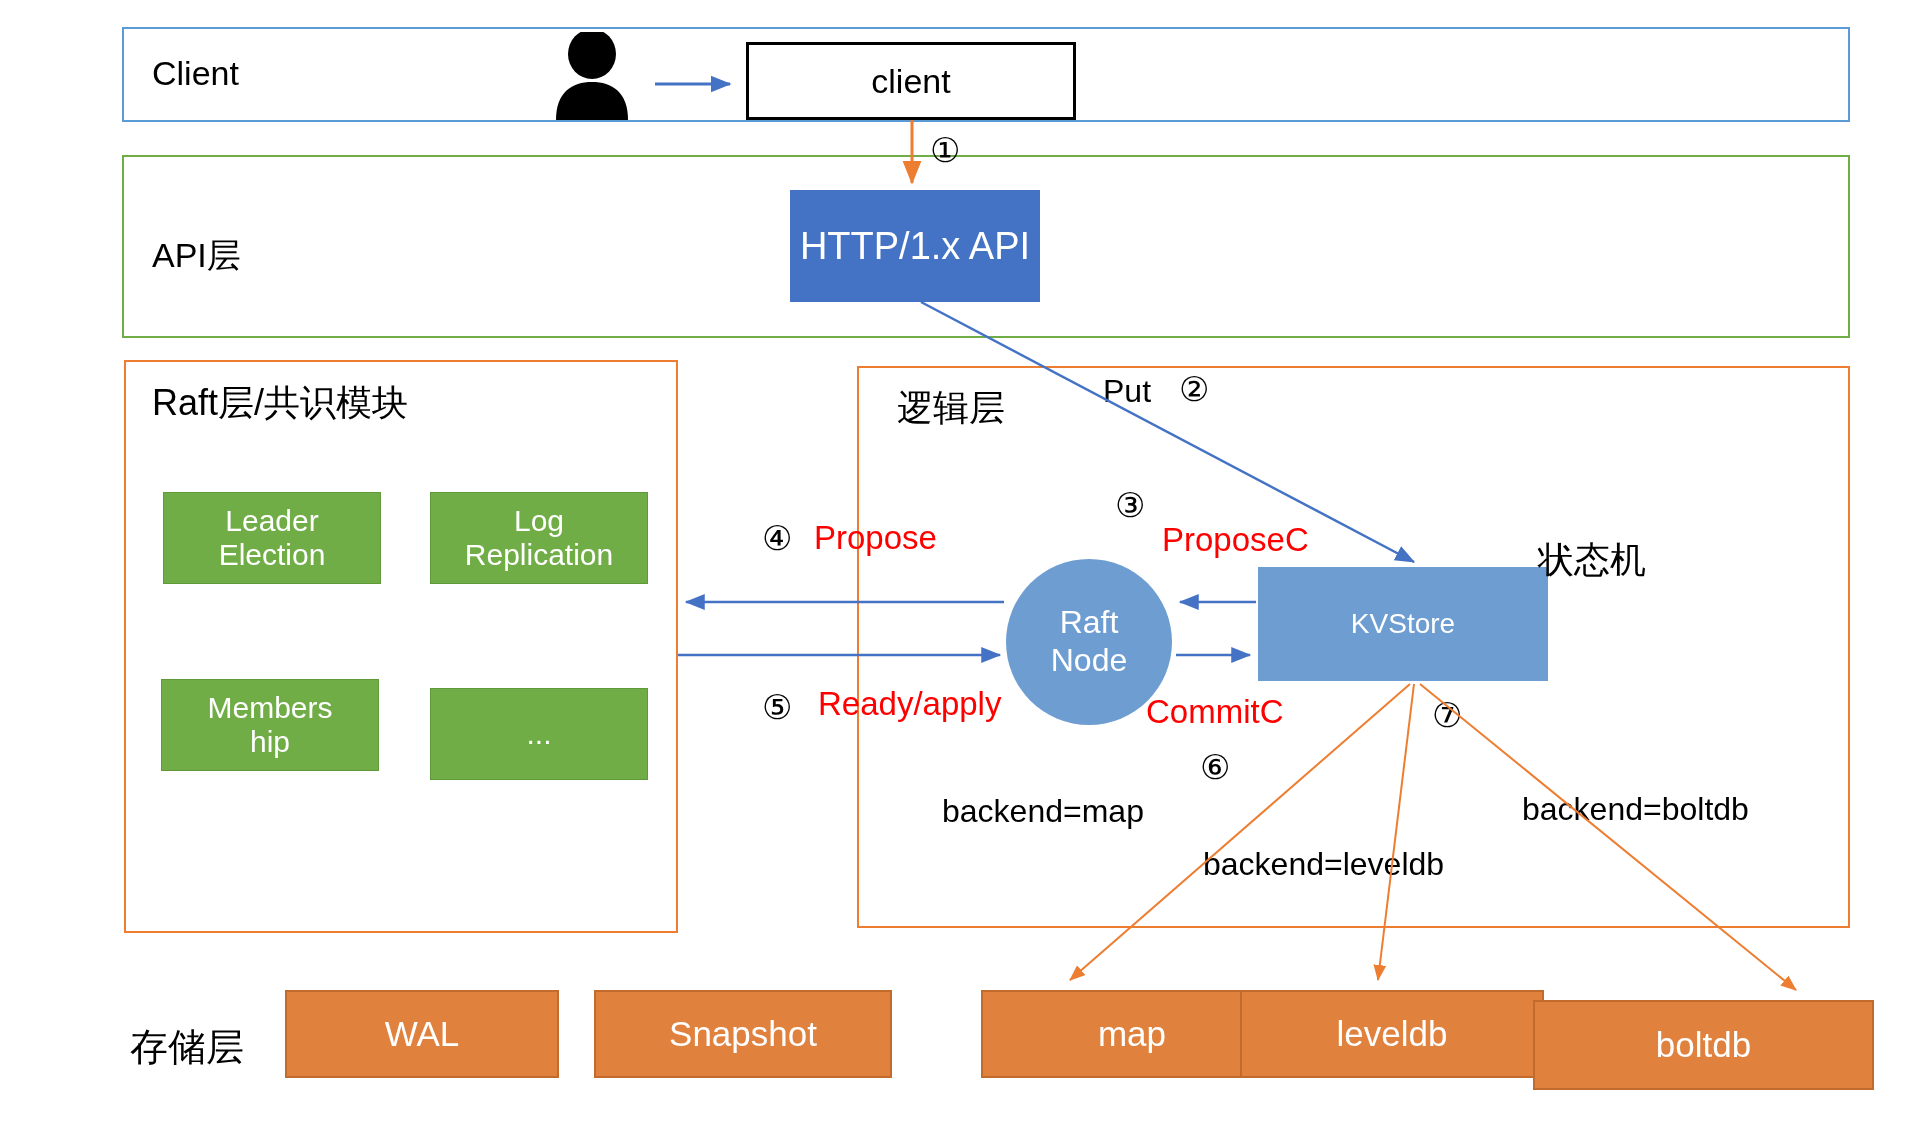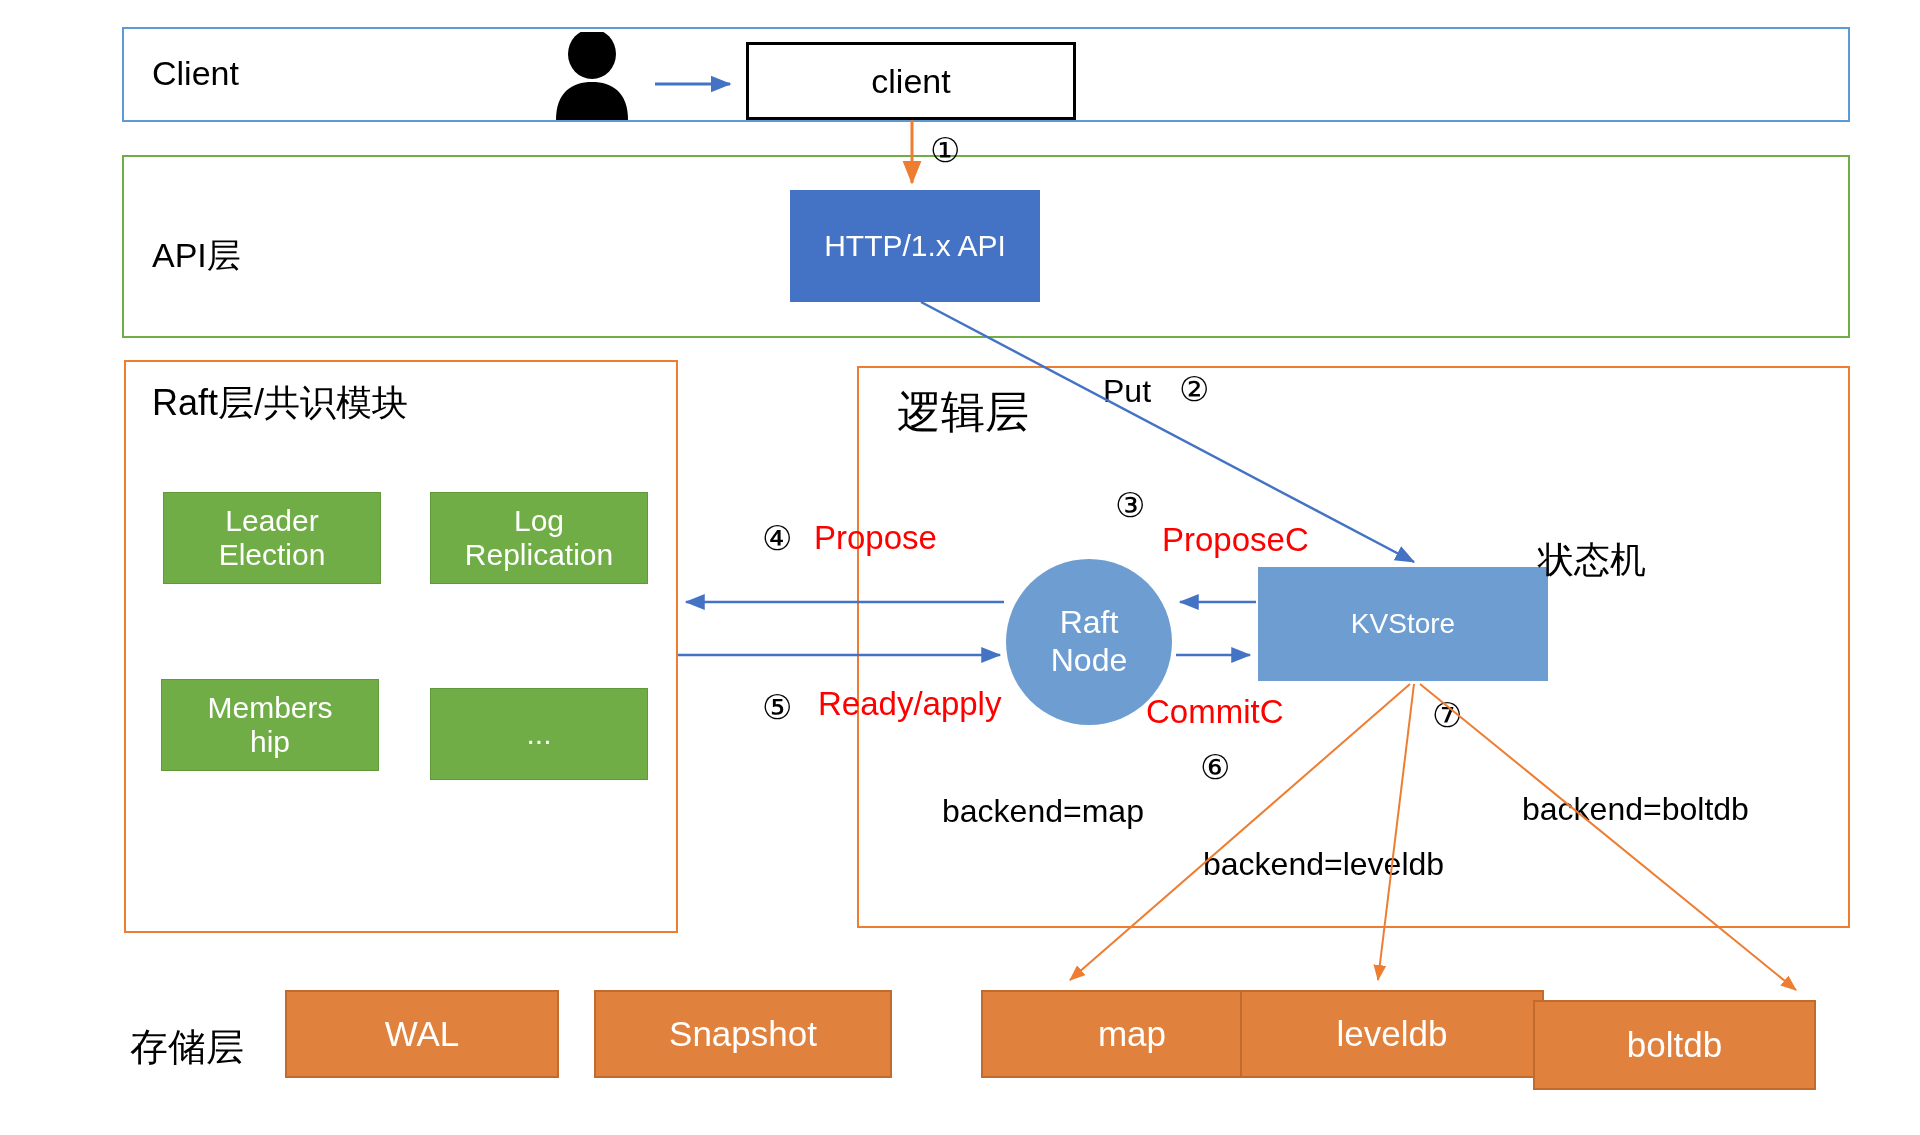--- a/index.html
+++ b/index.html
@@ -47,21 +47,21 @@
   }
   .box-white {
     background: #ffffff;
     border: 3px solid #000000;
     color: #000000;
     font-size: 34px;
   }
   .box-blue {
     background: #4472C4;
     color: #ffffff;
-    font-size: 30px;
+    font-size: 38px;
   }
   .box-green {
     background: #70AD47;
     border: 1px solid #5f9939;
     color: #ffffff;
     font-size: 30px;
   }
   .box-kvstore {
     background: #6E9DD1;
     color: #ffffff;
@@ -155,21 +155,21 @@
   </div>
   <div class="abs box box-green" style="left:161px; top:679px; width:218px; height:92px; flex-direction:column;">
     <span>Members</span>
     <span>hip</span>
   </div>
   <div class="abs box box-green" style="left:430px; top:688px; width:218px; height:92px;">
     <span>...</span>
   </div>
 
   <div class="abs layer-frame frame-logic" style="left:857px; top:366px; width:993px; height:562px;"></div>
-  <div class="abs layer-title cjk" style="left:897px; top:390px; font-size:44px;">逻辑层</div>
+  <div class="abs layer-title cjk" style="left:897px; top:390px; font-size:36px;">逻辑层</div>
 
   <div class="abs ellipse" style="left:1006px; top:559px; width:166px; height:166px;">
     <span>Raft</span>
     <span>Node</span>
   </div>
 
   <div class="abs box box-kvstore" style="left:1258px; top:567px; width:290px; height:114px;">
     <span>KVStore</span>
   </div>
 
@@ -202,21 +202,21 @@
   </div>
   <div class="abs box box-orange" style="left:594px; top:990px; width:298px; height:88px;">
     <span>Snapshot</span>
   </div>
   <div class="abs box box-orange" style="left:981px; top:990px; width:302px; height:88px;">
     <span>map</span>
   </div>
   <div class="abs box box-orange" style="left:1240px; top:990px; width:304px; height:88px;">
     <span>leveldb</span>
   </div>
-  <div class="abs box box-orange" style="left:1533px; top:1000px; width:283px; height:90px;">
+  <div class="abs box box-orange" style="left:1533px; top:1000px; width:341px; height:90px;">
     <span>boltdb</span>
   </div>
 
   <svg class="overlay">
     <defs>
       <marker id="ah-blue" markerWidth="9" markerHeight="9" refX="7.5" refY="3.2" orient="auto">
         <path d="M0,0 L8,3.2 L0,6.4 z" fill="#4472C4"></path>
       </marker>
       <marker id="ah-orange" markerWidth="9" markerHeight="9" refX="7.5" refY="3.2" orient="auto">
         <path d="M0,0 L8,3.2 L0,6.4 z" fill="#ED7D31"></path>

